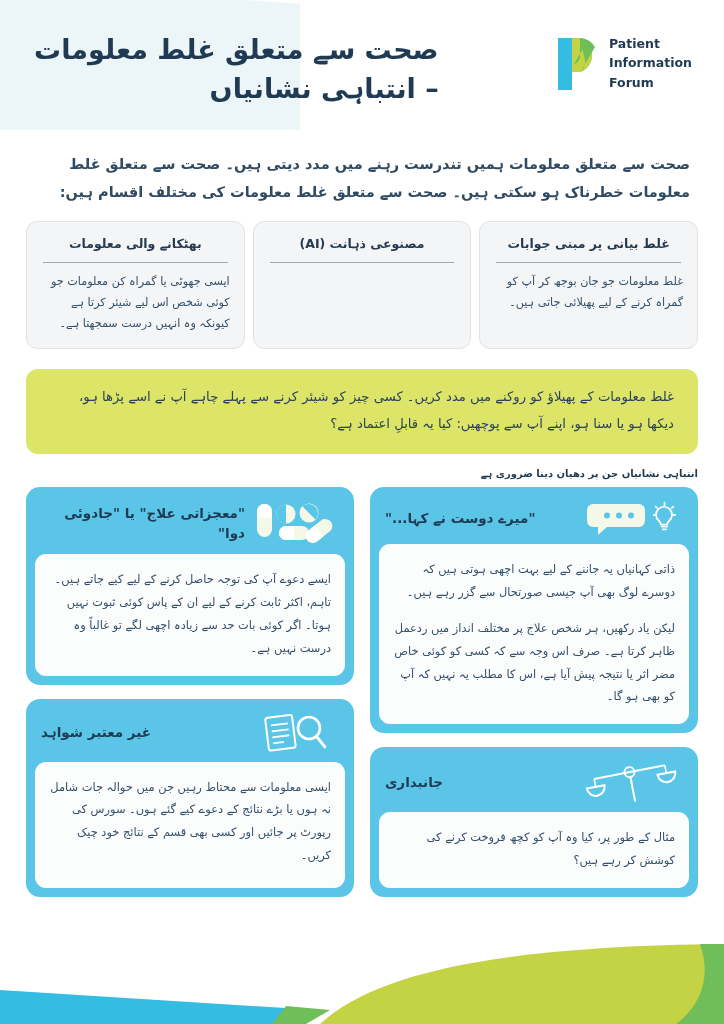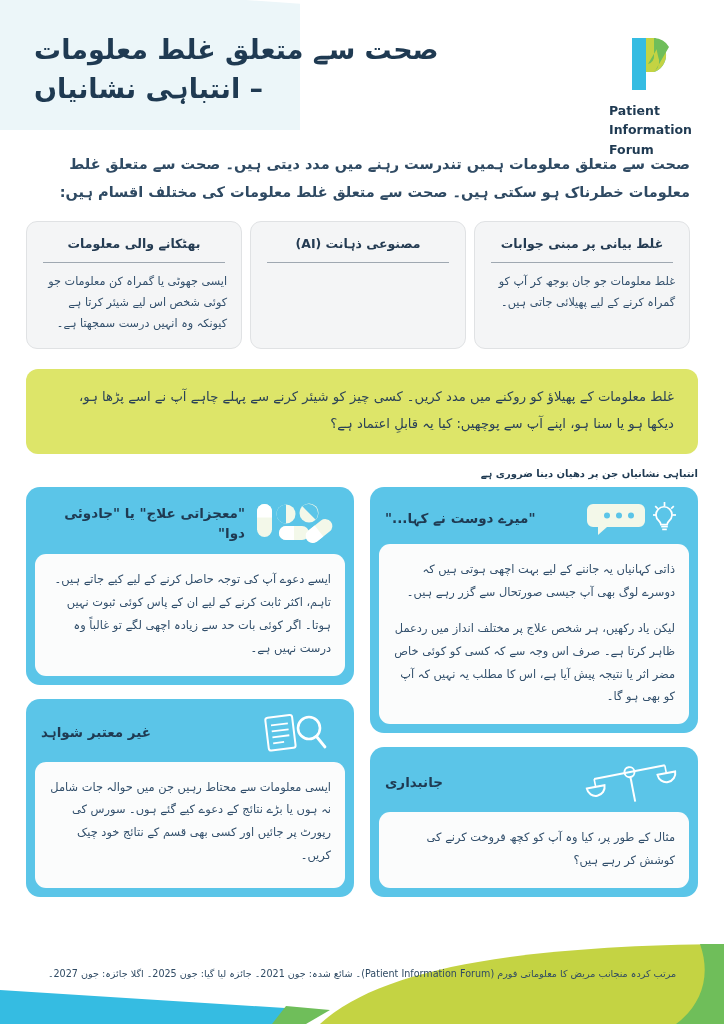--- a/index.html
+++ b/index.html
@@ -51,37 +51,37 @@
     z-index: 2;
     display: flex;
     flex-direction: row-reverse;
     align-items: flex-start;
     justify-content: space-between;
     padding: 26px 26px 0 34px;
     height: 130px;
   }
 
   .title-wrap {
-    text-align: left;
+    text-align: right;
     direction: rtl;
     padding-top: 4px;
     max-width: 470px;
   }
   .title-line {
     font-size: 27px;
     font-weight: bold;
     color: #1f3a52;
     line-height: 1.45;
     letter-spacing: 0px;
     white-space: nowrap;
   }
 
   .logo-block {
     display: flex;
-    flex-direction: column;
+    flex-direction: row;
     align-items: center;
     gap: 9px;
     direction: ltr;
     padding-top: 8px;
     padding-right: 6px;
   }
   .logo-mark {
     width: 46px;
     height: 58px;
     position: relative;
@@ -109,21 +109,21 @@
     color: #2f4a63;
   }
 
   
   .type-row {
     position: relative;
     z-index: 2;
     display: flex;
     flex-direction: row-reverse;
     gap: 8px;
-    margin: 14px 34px 0 26px;
+    margin: 14px 26px 0 26px;
     align-items: stretch;
   }
   .type-card {
     flex: 1 1 0;
     background: #f4f5f6;
     border: 1px solid #e0e2e4;
     border-radius: 11px;
     padding: 13px 14px 14px 14px;
     direction: rtl;
     text-align: right;
@@ -425,15 +425,14 @@
   <div class="footer-deco">
     <svg width="724" height="80" viewBox="0 0 724 80" aria-hidden="true">
       <path d="M724 0 L724 80 L640 80 A230 230 0 0 0 724 0 Z" fill="#6FBE5A"></path>
       <path d="M320 80 C380 24 520 2 724 0 L724 80 Z" fill="#C4D343"></path>
       <path d="M700 0 C712 34 700 62 676 80 L724 80 L724 0 Z" fill="#6FBE5A"></path>
       <path d="M0 46 L316 66 L280 80 L0 80 Z" fill="#35BCE2"></path>
       <path d="M286 62 L330 66 L306 80 L272 80 Z" fill="#6FBE5A"></path>
     </svg>
   </div>
 
-  <div class="footer-text">مرتب کردہ منجانب مریض کا معلوماتی فورم (Patient Information Forum)۔ شائع شدہ: جون 2021۔ جائزہ لیا گیا: جون 2025۔ اگلا جائزہ: جون 2027۔</div>
 
 </div>
 
 </body></html>

